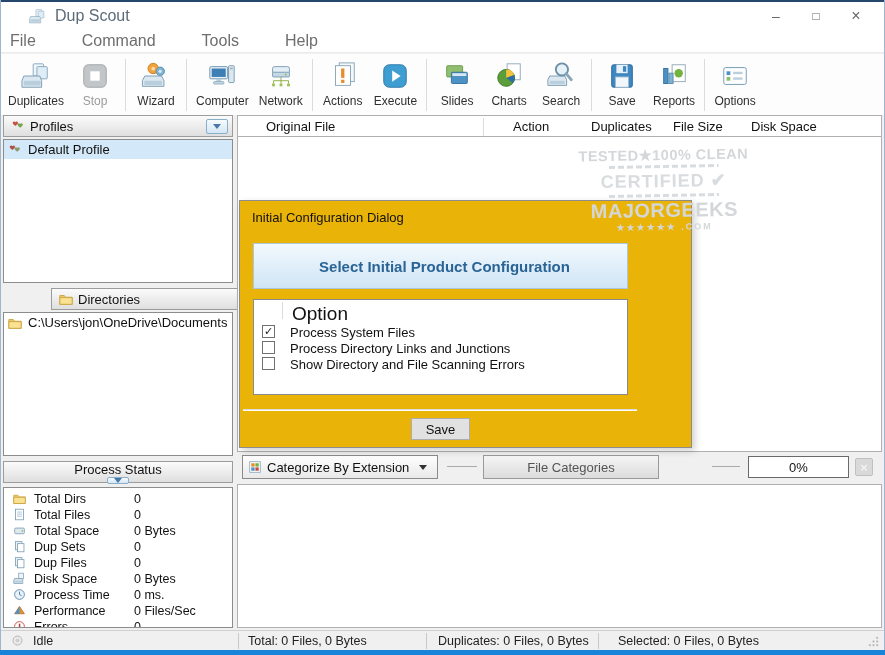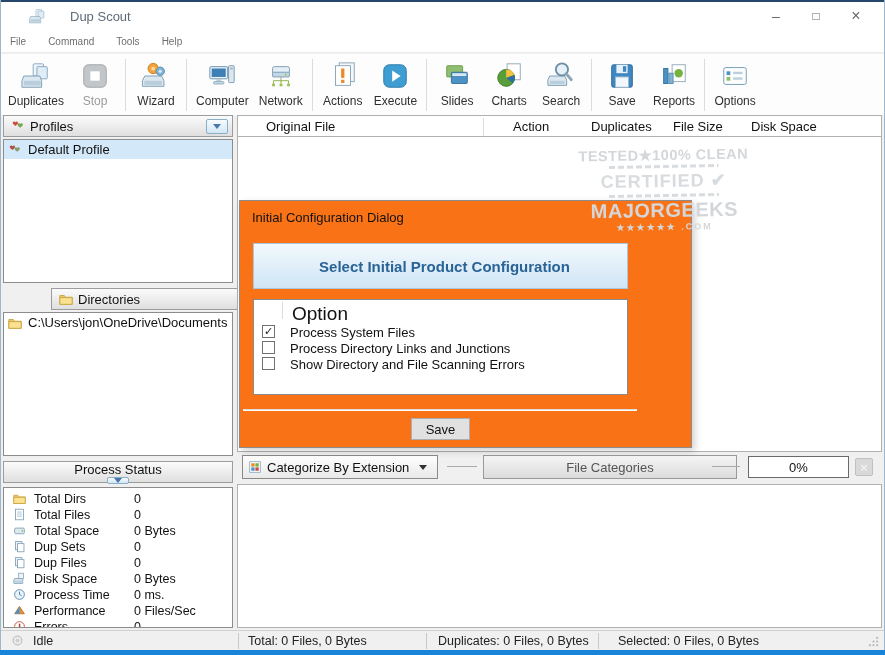--- a/index.html
+++ b/index.html
@@ -6,29 +6,29 @@
   html,body { background:#cfd6dd; font-family:"Liberation Sans", sans-serif; }
   .window{ position:relative; width:885px; height:655px; background:#f0f0f0; overflow:hidden; }
   .edge{ position:absolute; z-index:50; }
   .edge-top{ left:0; top:0; width:885px; height:2px; background:#26476c; }
   .edge-bottom{ left:0; top:650px; width:885px; height:5px; background:#1884d9; }
   .edge-left{ left:0; top:0; width:1px; height:655px; background:#9fb6cc; }
   .edge-right{ right:0; top:0; width:1px; height:655px; background:#9fb6cc; }
 
   .titlebar{ position:absolute; left:1px; top:2px; width:883px; height:28px; background:#fff; display:flex; align-items:center; }
   .app-icon{ margin-left:28px; width:17px; height:17px; }
-  .title-text{ margin-left:24px; font-size:13px; color:#5d6b78; }
+  .title-text{ margin-left:9px; font-size:16px; color:#5d6b78; }
   .win-controls{ position:absolute; right:8px; top:0; height:28px; display:flex; }
   .win-btn{ width:40px; height:28px; display:flex; align-items:center; justify-content:center; color:#6a6a6a; }
   .win-btn.min{ font-size:14px; }
   .win-btn.max{ font-size:12px; }
   .win-btn.close{ font-size:16px; }
 
   .menubar{ position:absolute; left:1px; top:30px; width:883px; height:23px; background:#fff; border-bottom:1px solid #ececec; display:flex; align-items:center; }
-  .menu-item{ font-size:10px; color:#6e6e6e; padding:0 11px; }
+  .menu-item{ font-size:16px; color:#6e6e6e; padding:0 23px; }
   .menu-item:first-child{ padding-left:9px; }
 
   .toolbar{ position:absolute; left:1px; top:54px; width:883px; height:61px; background:#fdfdfd; display:flex; align-items:center; padding-left:2px; }
   .tb-btn{ min-width:52px; padding:0 5px; height:56px; display:flex; flex-direction:column; align-items:center; justify-content:center; gap:3px; }
   .tb-btn svg{ width:30px; height:30px; }
   .tb-label{ font-size:12px; color:#2f2f2f; white-space:nowrap; }
   .tb-label.disabled{ color:#9a9a9a; }
   .tb-sep{ width:1px; height:52px; background:#dcdcdc; margin:0 4px; }
 
   
@@ -54,26 +54,26 @@
   .results-lower{ position:absolute; left:237px; top:484px; width:645px; height:144px; background:#fff; border:1px solid #b0b0b0; }
 
   
   .cat-dd{ position:absolute; left:242px; top:455px; width:196px; height:24px; background:linear-gradient(#fefefe,#e9e9e9); border:1px solid #8a8a8a; display:flex; align-items:center; padding:0 6px; }
   .cat-dd svg{ width:12px; height:12px; margin-right:6px; }
   .cat-dd .cat-label{ font-size:13px; color:#111; flex:1; }
   .cat-dd .dd-tri2{ width:0; height:0; border-left:4px solid transparent; border-right:4px solid transparent; border-top:5px solid #333; margin-right:4px; }
   .dash{ position:absolute; top:466px; height:1px; background:#aaa; }
   .dash1{ left:447px; width:30px; }
   .dash2{ left:712px; width:28px; }
-  .fc-btn{ position:absolute; left:483px; top:455px; width:254px; height:24px; background:linear-gradient(#f5f5f5,#dcdcdc); border:1px solid #9a9a9a; display:flex; align-items:center; justify-content:center; font-size:13px; color:#555; }
+  .fc-btn{ position:absolute; left:483px; top:455px; width:176px; height:24px; background:linear-gradient(#f5f5f5,#dcdcdc); border:1px solid #9a9a9a; display:flex; align-items:center; justify-content:center; font-size:13px; color:#555; }
   .progress-box{ position:absolute; left:748px; top:456px; width:101px; height:22px; background:#fff; border:1px solid #6a6a6a; display:flex; align-items:center; justify-content:center; font-size:13px; color:#111; }
   .pb-close{ position:absolute; left:855px; top:458px; width:18px; height:18px; background:#d9d9d9; border:1px solid #c0c0c0; border-radius:2px; display:flex; align-items:center; justify-content:center; color:#f2f2f2; font-size:13px; font-weight:bold; }
 
   
-  .dialog{ position:absolute; left:239px; top:200px; width:453px; height:248px; background:#f97316; border:1px solid #8c8c8c; box-shadow:3px 3px 7px rgba(0,0,0,0.18); z-index:20; }
+  .dialog{ position:absolute; left:239px; top:200px; width:453px; height:248px; background:#eab308; border:1px solid #8c8c8c; box-shadow:3px 3px 7px rgba(0,0,0,0.18); z-index:20; }
   .dlg-title{ position:absolute; left:12px; top:9px; font-size:13px; color:#111; }
   .dlg-banner{ position:absolute; left:13px; top:42px; width:375px; height:46px; background:linear-gradient(#f3f9fd,#cfe5f6); border:1px solid #a9c7de; display:flex; align-items:center; justify-content:center; font-size:15px; font-weight:bold; color:#2a6496;padding-left:8px; }
   .dlg-list{ position:absolute; left:13px; top:98px; width:375px; height:96px; background:#fff; border:1px solid #8a8a8a; }
   .opt-header{ position:absolute; left:38px; top:3px; font-size:19px; color:#111; }
   .opt-vline{ position:absolute; left:28px; top:2px; width:1px; height:17px; background:#dcdcdc; }
   .opt-row{ position:absolute; left:0; height:16px; width:100%; }
   .cb{ position:absolute; left:8px; top:1px; width:13px; height:13px; background:#fff; border:1px solid #707070; font-size:11px; line-height:11px; text-align:center; color:#1a1a1a; }
   .opt-label{ position:absolute; left:36px; top:1px; font-size:13px; color:#111; }
   .dlg-hr{ position:absolute; left:3px; top:208px; width:394px; height:2px; border-top:1px solid #dcdcdc; border-bottom:1px solid #fff; }
   .save-btn{ position:absolute; left:171px; top:217px; width:59px; height:22px; background:#e1e1e1; border:1px solid #adadad; display:flex; align-items:center; justify-content:center; font-size:13px; color:#111; }

